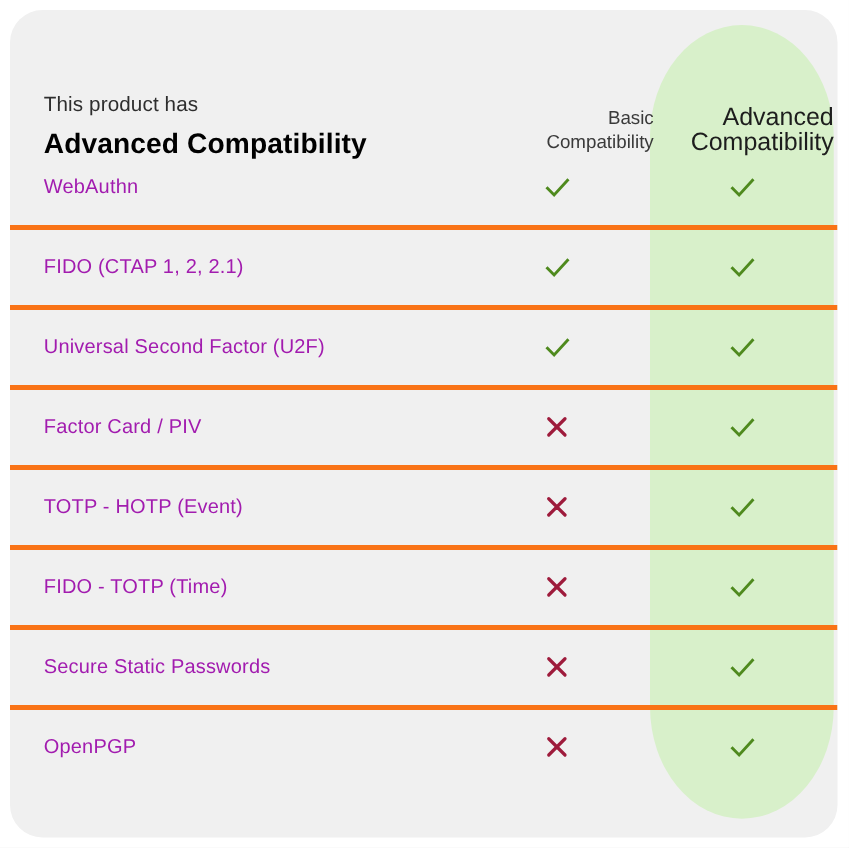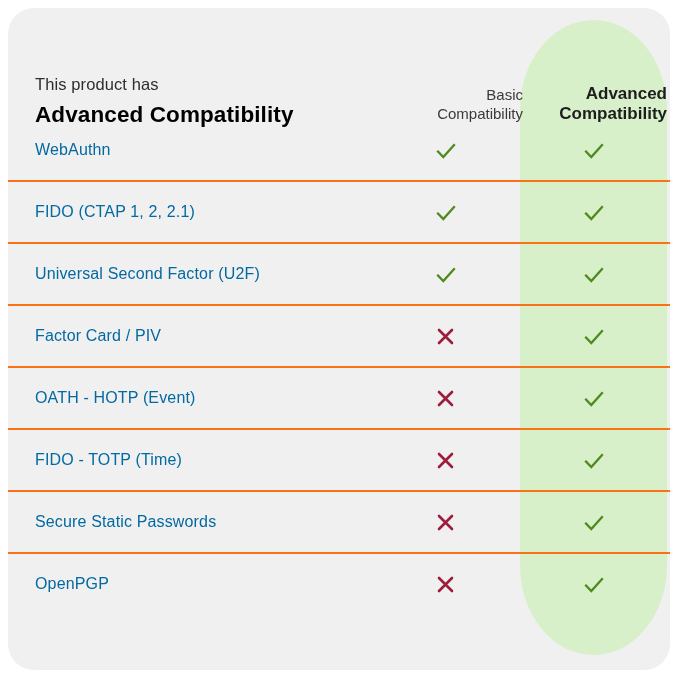--- a/index.html
+++ b/index.html
@@ -96,49 +96,49 @@
     left: 360px;
     top: 53px;
     width: 155px;
     font-size: 15px;
     color: #3a3a3a;
   }
   .col-head-advanced {
     left: 512px;
     top: 52px;
     width: 147px;
-    font-size: 17px;
-    font-weight: bold;
+    font-size: 20px;
+    font-weight: normal;
     color: #1d1d1d;
     line-height: 20px;
   }
   .col-head span { display: block; }
 
   
   .rows {
     position: absolute;
     left: 0;
     top: 112px;
     width: 662px;
   }
   .row {
     position: relative;
     height: 60px;
   }
   .row + .row {
-    border-top: 2px solid #f97316;
+    border-top: 4px solid #f97316;
   }
   .row-label {
     position: absolute;
     left: 27px;
     top: 0;
     height: 60px;
     line-height: 60px;
     font-size: 16px;
-    color: #0369a1;
+    color: #a21caf;
     letter-spacing: 0.15px;
     white-space: nowrap;
   }
   .mark {
     position: absolute;
     top: 0;
     height: 60px;
     line-height: 60px;
     text-align: center;
   }
@@ -208,21 +208,21 @@
           <div class="row">
             <div class="row-label">Factor Card / PIV</div>
             <div class="mark mark-basic"><span><svg class="cross-glyph" viewBox="0 0 19 19">
                   <path d="M3 3 L16 16 M16 3 L3 16" fill="none" stroke="#9e1b3c" stroke-width="2.6" stroke-linecap="round"></path>
                 </svg></span></div>
             <div class="mark mark-advanced"><span><svg class="check-glyph" viewBox="0 0 22 22">
                   <path d="M3 11.6 L8.3 17 L19 5.2" fill="none" stroke="#4f8a1e" stroke-width="2.3" stroke-linecap="square" stroke-linejoin="miter"></path>
                 </svg></span></div>
           </div>
           <div class="row">
-            <div class="row-label">OATH - HOTP (Event)</div>
+            <div class="row-label">TOTP - HOTP (Event)</div>
             <div class="mark mark-basic"><span><svg class="cross-glyph" viewBox="0 0 19 19">
                   <path d="M3 3 L16 16 M16 3 L3 16" fill="none" stroke="#9e1b3c" stroke-width="2.6" stroke-linecap="round"></path>
                 </svg></span></div>
             <div class="mark mark-advanced"><span><svg class="check-glyph" viewBox="0 0 22 22">
                   <path d="M3 11.6 L8.3 17 L19 5.2" fill="none" stroke="#4f8a1e" stroke-width="2.3" stroke-linecap="square" stroke-linejoin="miter"></path>
                 </svg></span></div>
           </div>
           <div class="row">
             <div class="row-label">FIDO - TOTP (Time)</div>
             <div class="mark mark-basic"><span><svg class="cross-glyph" viewBox="0 0 19 19">

